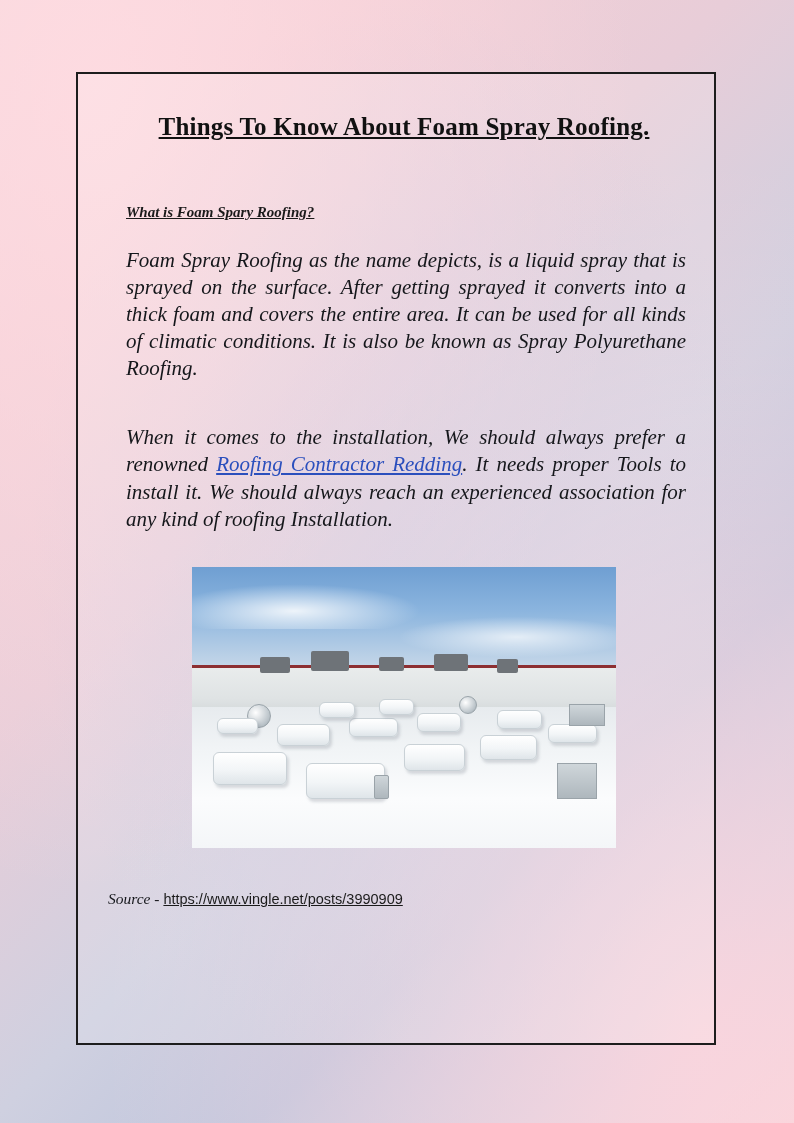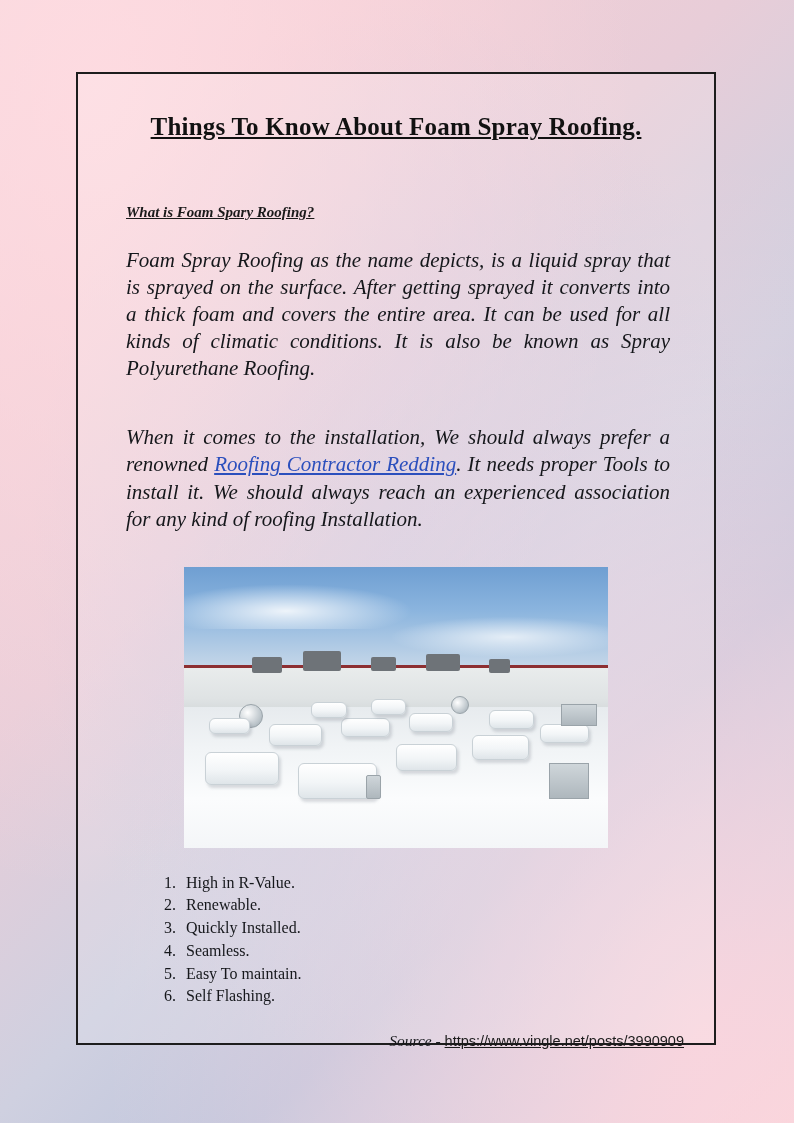--- a/index.html
+++ b/index.html
@@ -27,21 +27,21 @@
     position: absolute;
     left: 76px;
     top: 72px;
     width: 640px;
     height: 973px;
     border: 2px solid #1d1d1d;
     background: rgba(255,255,255,0.14);
     box-sizing: border-box;
   }
   .doc-inner {
-    padding: 26px 30px 0 30px;
+    padding: 26px 14px 0 30px;
     box-sizing: border-box;
     height: 100%;
   }
   .doc-title {
     text-align: center;
     font-size: 25px;
     font-weight: bold;
     color: #111;
     text-decoration: underline;
     letter-spacing: 0.2px;
@@ -152,22 +152,22 @@
   .benefits-list {
     margin: 24px 0 0 0;
     padding-left: 72px;
     font-size: 16px;
     color: #15171b;
     line-height: 1.42;
     font-family: "Liberation Serif", serif;
   }
   .benefits-list li { padding-left: 6px; }
   .source-line {
-    margin-top: 24px;
-    text-align: right;
+    margin-top: 42px;
+    text-align: left;
     font-size: 15.5px;
     color: #15171b;
   }
   .source-label { font-style: italic; }
   .source-url {
     color: #1b1b1b;
     text-decoration: underline;
     font-family: "Liberation Sans", sans-serif;
     font-size: 14.5px;
   }
@@ -222,28 +222,20 @@
         <div class="dome" style="left:44%;top:47%;width:8%;height:5%;"></div>
         <div class="dome" style="left:30%;top:48%;width:8%;height:5%;"></div>
 
         <div class="curb" style="left:86%;top:70%;width:9%;height:12%;"></div>
         <div class="curb" style="left:43%;top:74%;width:3%;height:8%;border-radius:2px;"></div>
         <div class="curb" style="left:89%;top:49%;width:8%;height:7%;"></div>
       </div>
     </div>
 
 
-    <ol class="benefits-list">
-      <li>High in R-Value.</li>
-      <li>Renewable.</li>
-      <li>Quickly Installed.</li>
-      <li>Seamless.</li>
-      <li>Easy To maintain.</li>
-      <li>Self Flashing.</li>
-    </ol>
 
     <div class="source-line">
       <span class="source-label">Source -</span>
       <a class="source-url" href="#">https://www.vingle.net/posts/3990909</a>
     </div>
 
   </div>
 </div>
 
 </body></html>

